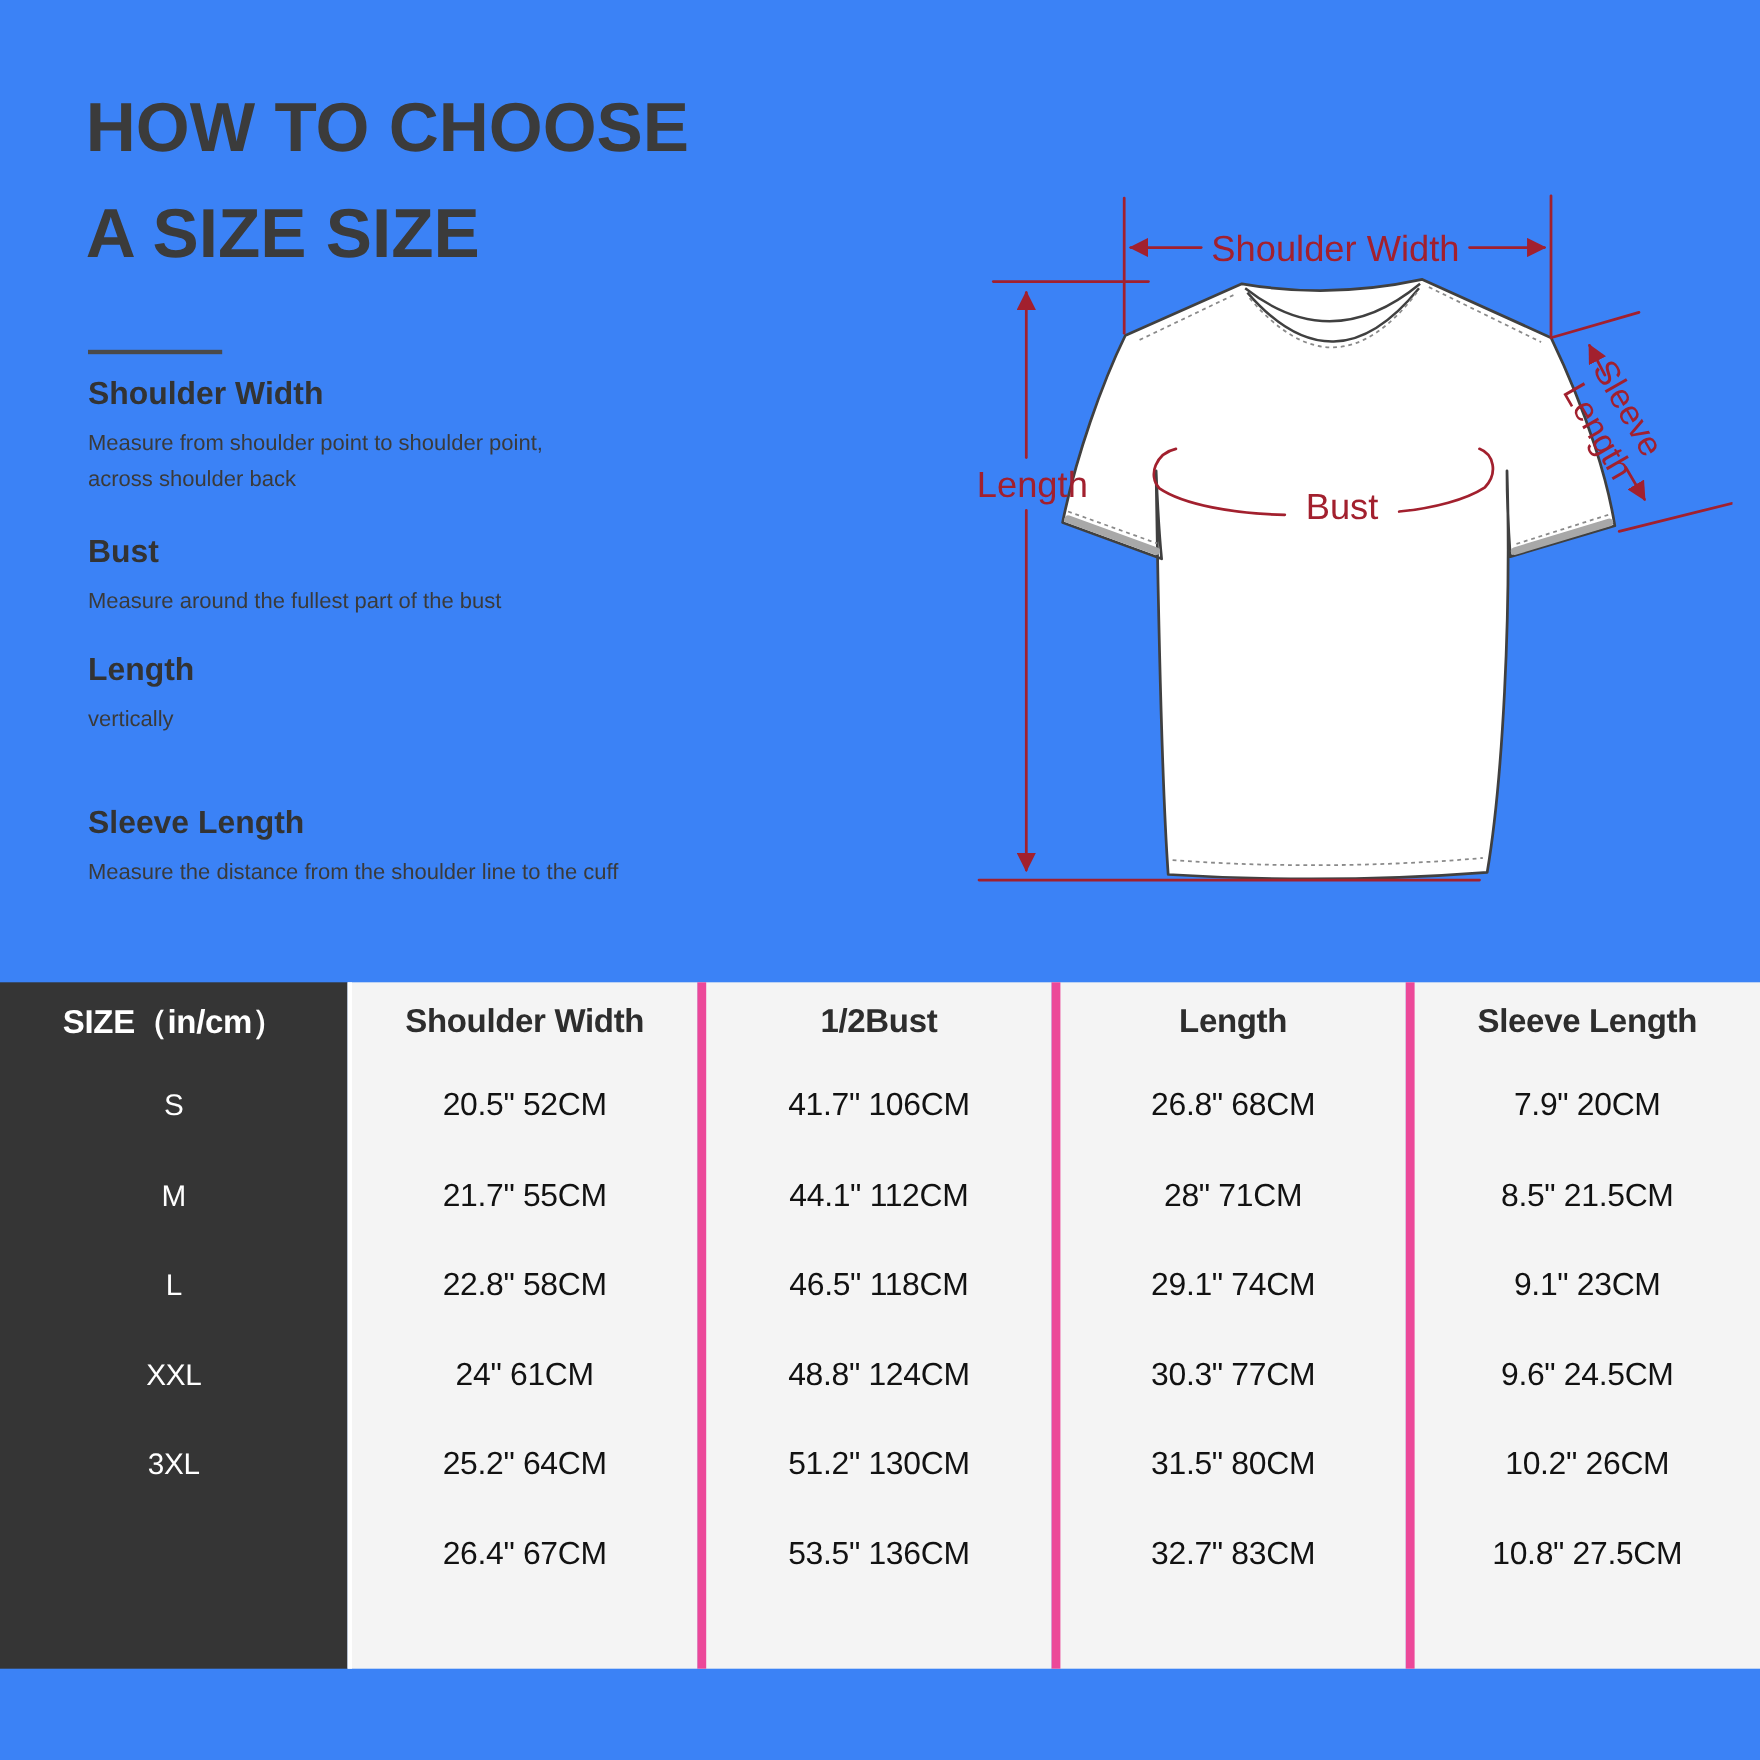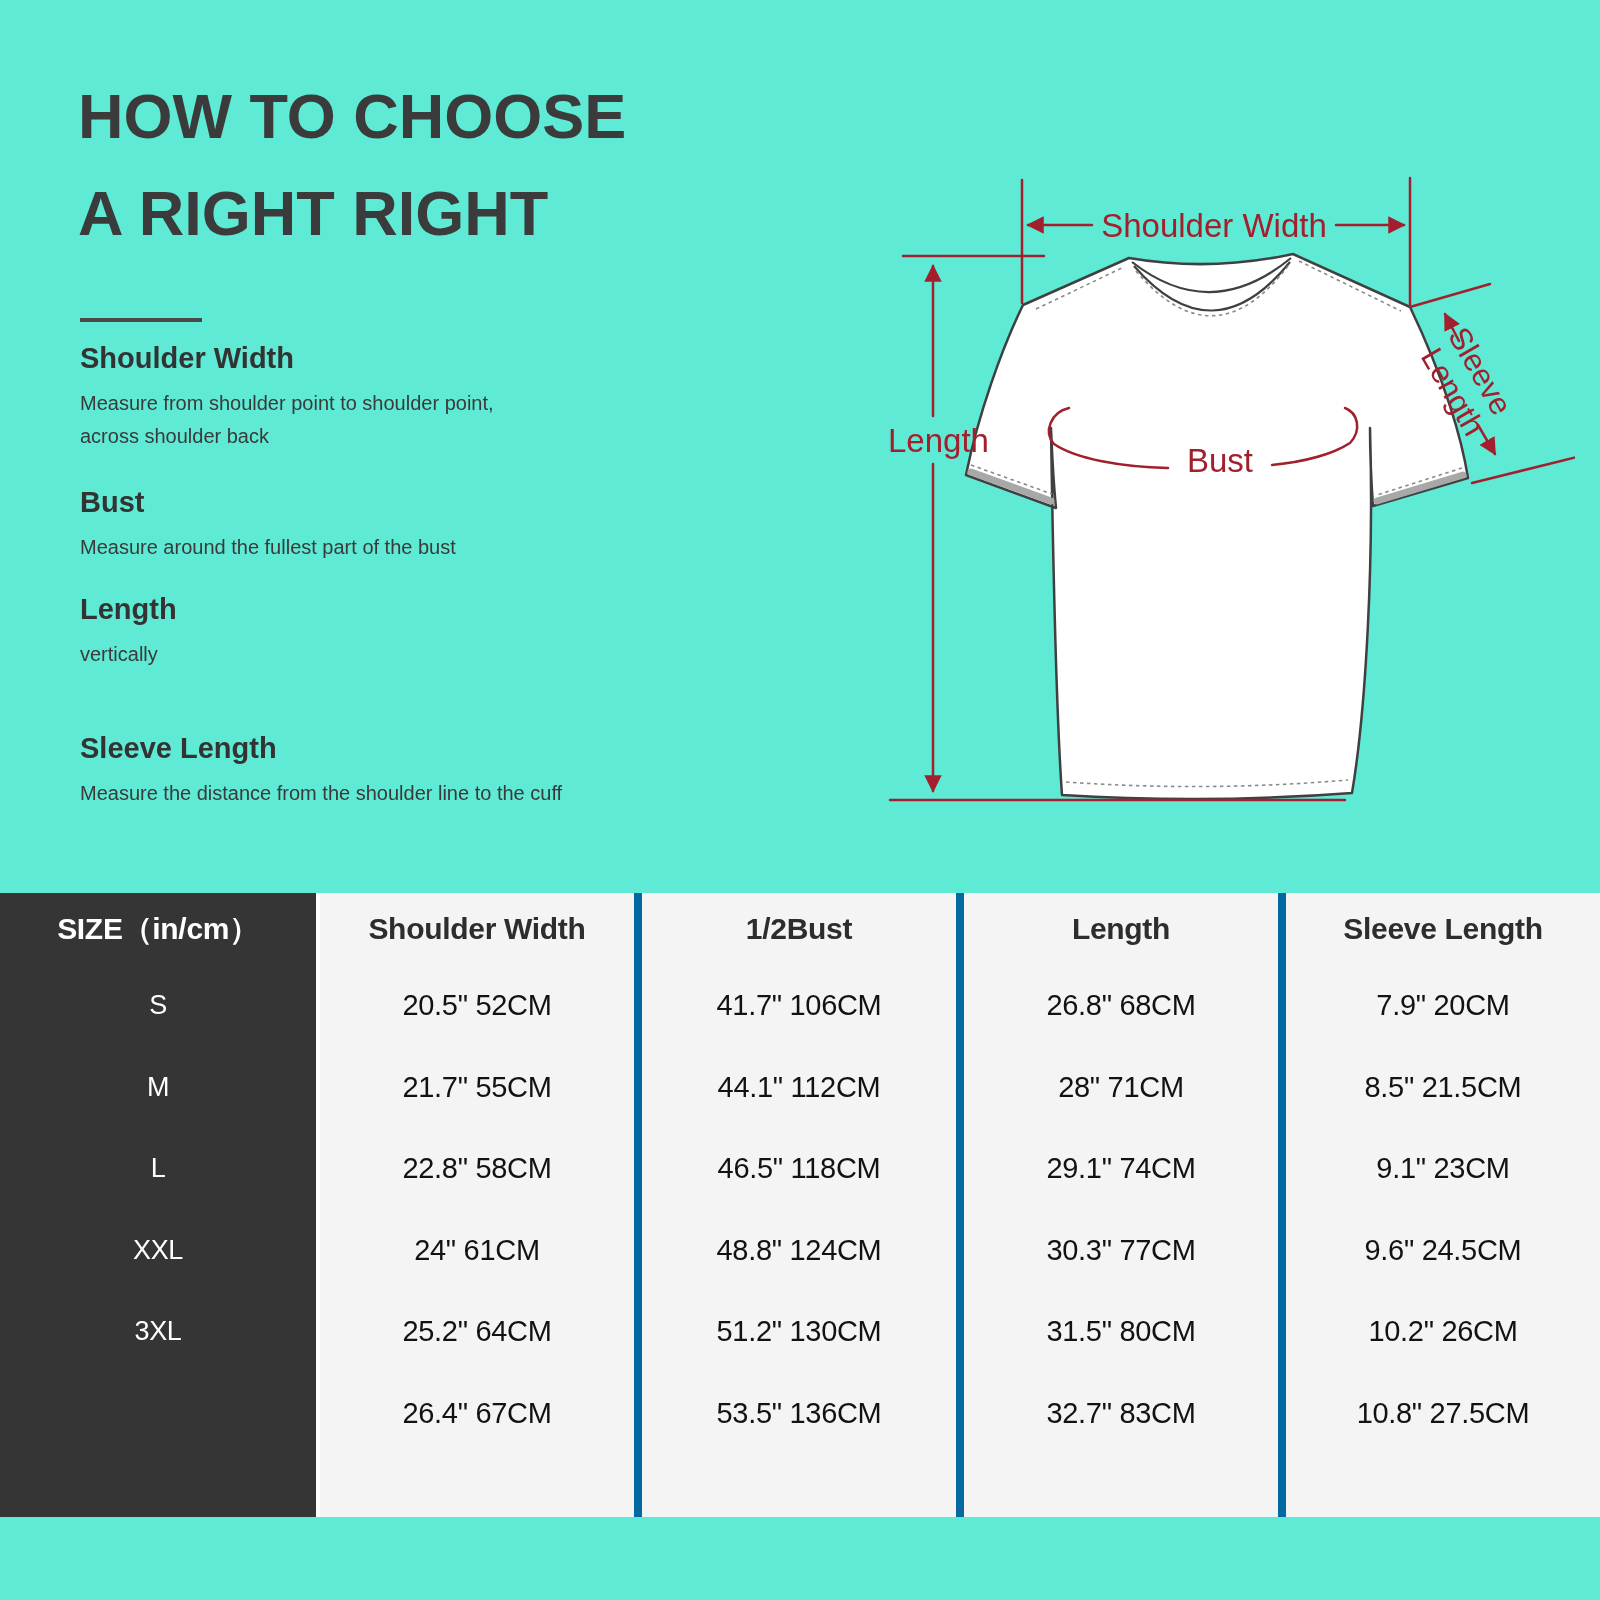--- a/index.html
+++ b/index.html
@@ -1,48 +1,48 @@
 <!DOCTYPE html>
 <html><head>
 <meta charset="utf-8">
 <style>
   html,body{margin:0;padding:0;background:#ffffff;}
-  .canvas{position:relative;width:1600px;height:1600px;background:#5eead4;overflow:hidden;
+  .canvas{position:relative;width:1600px;height:1600px;background:#3b82f6;overflow:hidden;
           font-family:"Liberation Sans",sans-serif;}
   
   .page-title{position:absolute;left:78px;top:68px;font-size:63px;font-weight:bold;
               color:#3b3b3b;line-height:97px;letter-spacing:0px;}
   .title-divider{position:absolute;left:80px;top:318px;width:122px;height:4px;background:#4a4a4a;}
   .measure-section{position:absolute;left:80px;width:720px;color:#333;}
   .sec-heading{font-size:29px;font-weight:bold;color:#333;}
   .sec-body{margin-top:12px;font-size:20px;line-height:33px;color:#3a3a3a;}
   .sec-1{top:342px;} .sec-2{top:486px;} .sec-3{top:593px;} .sec-4{top:732px;}
   
   .tshirt-svg{position:absolute;left:865px;top:160px;width:710px;height:680px;}
   .tshirt-svg text{font-family:"Liberation Sans",sans-serif;}
   
   .size-table{position:absolute;left:0;top:893px;width:1600px;height:624px;display:flex;justify-content:space-between;}
   .tcol{display:flex;flex-direction:column;}
   .tcol-dark{width:316px;background:#353535;color:#ffffff;}
-  .tcol-light{flex:1;background:#f4f4f4;border-left:8px solid #0369a1;color:#121212;}
+  .tcol-light{flex:1;background:#f4f4f4;border-left:8px solid #ec4899;color:#121212;}
   .tcol-light.first{border-left:4px solid #ffffff;}
   .tcell{height:81.5px;display:flex;align-items:center;justify-content:center;
          font-size:29px;letter-spacing:-0.3px;}
   .tcell.thead{height:72px;font-weight:bold;font-size:30px;color:#2d2d2d;}
   .tcol-dark .tcell{font-size:27px;color:#ffffff;}
   .tcol-dark .tcell.thead{font-size:30px;color:#ffffff;}
 </style>
 </head>
 <body>
 
 <div class="canvas">
 
   <div class="page-title">
     <div>HOW TO CHOOSE</div>
-    <div>A RIGHT RIGHT</div>
+    <div>A SIZE SIZE</div>
   </div>
   <div class="title-divider"></div>
 
   <div class="measure-section sec-1">
     <div class="sec-heading">Shoulder Width</div>
     <div class="sec-body">
       <div>Measure from shoulder point to shoulder point,</div>
       <div>across shoulder back</div>
     </div>
   </div>

